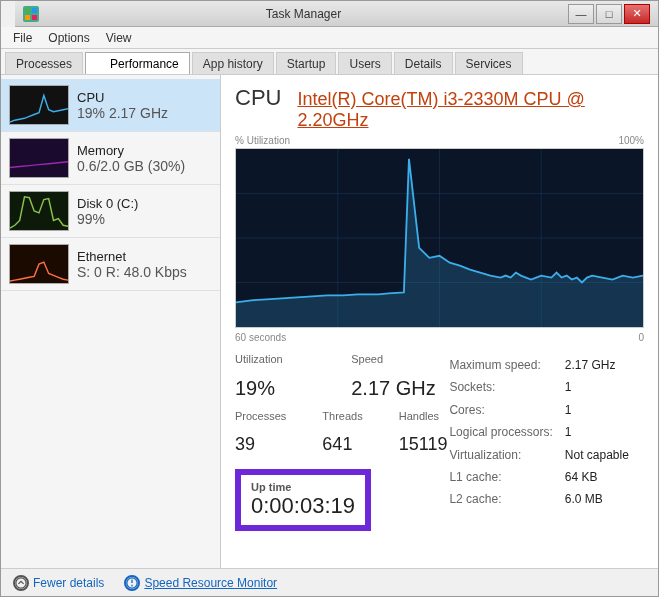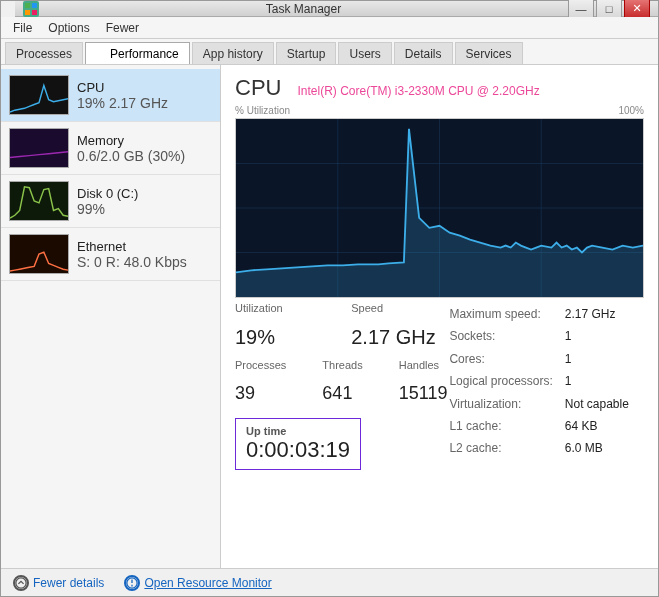--- a/index.html
+++ b/index.html
@@ -14,21 +14,21 @@
     .window {
       width: 659px;
       height: 597px;
       border: 1px solid #999;
       display: flex;
       flex-direction: column;
       background: #f0f0f0;
     }
     .title-bar {
       background: linear-gradient(to bottom, #e8e8e8, #d0d0d0);
-      height: 16px;
+      height: 26px;
       display: flex;
       align-items: center;
       justify-content: flex-end;
       padding: 0 8px;
       border-bottom: 1px solid #aaa;
       margin-left: 14px;
     }
     .title-bar-icon {
       width: 16px;
       height: 16px;
@@ -154,22 +154,23 @@
       align-items: baseline;
       margin-bottom: 4px;
     }
     .cpu-title {
       font-size: 22px;
       font-weight: 300;
       color: #333;
       margin-right: 16px;
     }
     .cpu-subtitle {
-      font-size: 12px;
-      color: #ec4899;
+      font-size: 18px;
+      color: #c2410c;
+      text-decoration: underline;
     }
     .chart-container {
       border: 1px solid #ccc;
       background: #0a1628;
       position: relative;
       height: 180px;
       margin-bottom: 4px;
     }
     .chart-label-top {
       display: flex;
@@ -189,21 +190,21 @@
     .stats-row {
       display: flex;
       gap: 20px;
       margin-bottom: 10px;
     }
     .stat-block { flex: 1; }
     .stat-label { font-size: 11px; color: #666; }
     .stat-value { font-size: 20px; font-weight: 300; color: #222; margin-top: 12px; }
     .stat-block2 { }
     .uptime-box {
-      border: 1px solid #6d28d9;
+      border: 6px solid #6d28d9;
       padding: 6px 10px;
       display: inline-block;
       margin-top: 4px;
     }
     .uptime-label { font-size: 11px; color: #555; font-weight: 600; }
     .uptime-value { font-size: 22px; font-weight: 300; color: #222; }
     .details-table {
       font-size: 12px;
       color: #444;
       line-height: 1.7;
@@ -277,21 +278,21 @@
     <div class="title-bar-buttons">
       <div class="title-btn">—</div>
       <div class="title-btn">□</div>
       <div class="title-btn close">✕</div>
     </div>
   </div>
 
   <div class="menu-bar">
     <div class="menu-item">File</div>
     <div class="menu-item">Options</div>
-    <div class="menu-item">Fewer</div>
+    <div class="menu-item">View</div>
   </div>
 
   <div class="tabs-bar">
     <div class="tab">Processes</div>
     <div class="tab active">Performance</div>
     <div class="tab">App history</div>
     <div class="tab">Startup</div>
     <div class="tab">Users</div>
     <div class="tab">Details</div>
     <div class="tab">Services</div>
@@ -371,20 +372,24 @@
           <line x1="100" y1="0" x2="100" y2="180" stroke="#1a3a5c" stroke-width="0.5"></line>
           <line x1="200" y1="0" x2="200" y2="180" stroke="#1a3a5c" stroke-width="0.5"></line>
           <line x1="300" y1="0" x2="300" y2="180" stroke="#1a3a5c" stroke-width="0.5"></line>
 
           <polyline points="0,155 15,153 30,152 45,151 60,150 75,149 90,148 105,148 120,147 135,147 140,147 150,146 165,145 170,10 180,100 190,110 200,108 210,115 220,118 225,120 230,122 240,125 250,128 260,130 265,128 270,130 275,125 280,128 285,130 290,132 295,130 300,128 310,130 315,125 320,130 325,128 330,132 335,130 340,135 345,130 350,128 360,130 370,132 380,128 390,130 400,128" fill="none" stroke="#3daee9" stroke-width="1.8"></polyline>
 
           <polygon points="0,155 15,153 30,152 45,151 60,150 75,149 90,148 105,148 120,147 135,147 140,147 150,146 165,145 170,10 180,100 190,110 200,108 210,115 220,118 225,120 230,122 240,125 250,128 260,130 265,128 270,130 275,125 280,128 285,130 290,132 295,130 300,128 310,130 315,125 320,130 325,128 330,132 335,130 340,135 345,130 350,128 360,130 370,132 380,128 390,130 400,128 400,180 0,180" fill="rgba(61,174,233,0.2)"></polygon>
         </svg>
       </div>
 
+      <div class="chart-label-bottom">
+        <span>60 seconds</span>
+        <span>0</span>
+      </div>
 
       <div class="main-stats">
         <div class="left-stats">
           
           <div class="stats-row">
             <div class="stat-block">
               <div class="stat-label">Utilization</div>
               <div class="stat-value">19%</div>
             </div>
             <div class="stat-block">
@@ -467,16 +472,16 @@
       <span>Fewer details</span>
     </div>
     <div class="footer-btn">
       <div class="footer-icon-resource">
         <svg width="14" height="14" viewBox="0 0 14 14">
           <circle cx="7" cy="7" r="6" fill="none" stroke="#1565c0" stroke-width="1.5"></circle>
           <line x1="7" y1="3" x2="7" y2="7" stroke="#1565c0" stroke-width="1.5"></line>
           <line x1="7" y1="9" x2="7" y2="11" stroke="#1565c0" stroke-width="1.5"></line>
         </svg>
       </div>
-      <span style="color:#1565c0;text-decoration:underline;">Open Resource Monitor</span>
+      <span style="color:#1565c0;text-decoration:underline;">Speed Resource Monitor</span>
     </div>
   </div>
 </div>
 
 </body></html>

